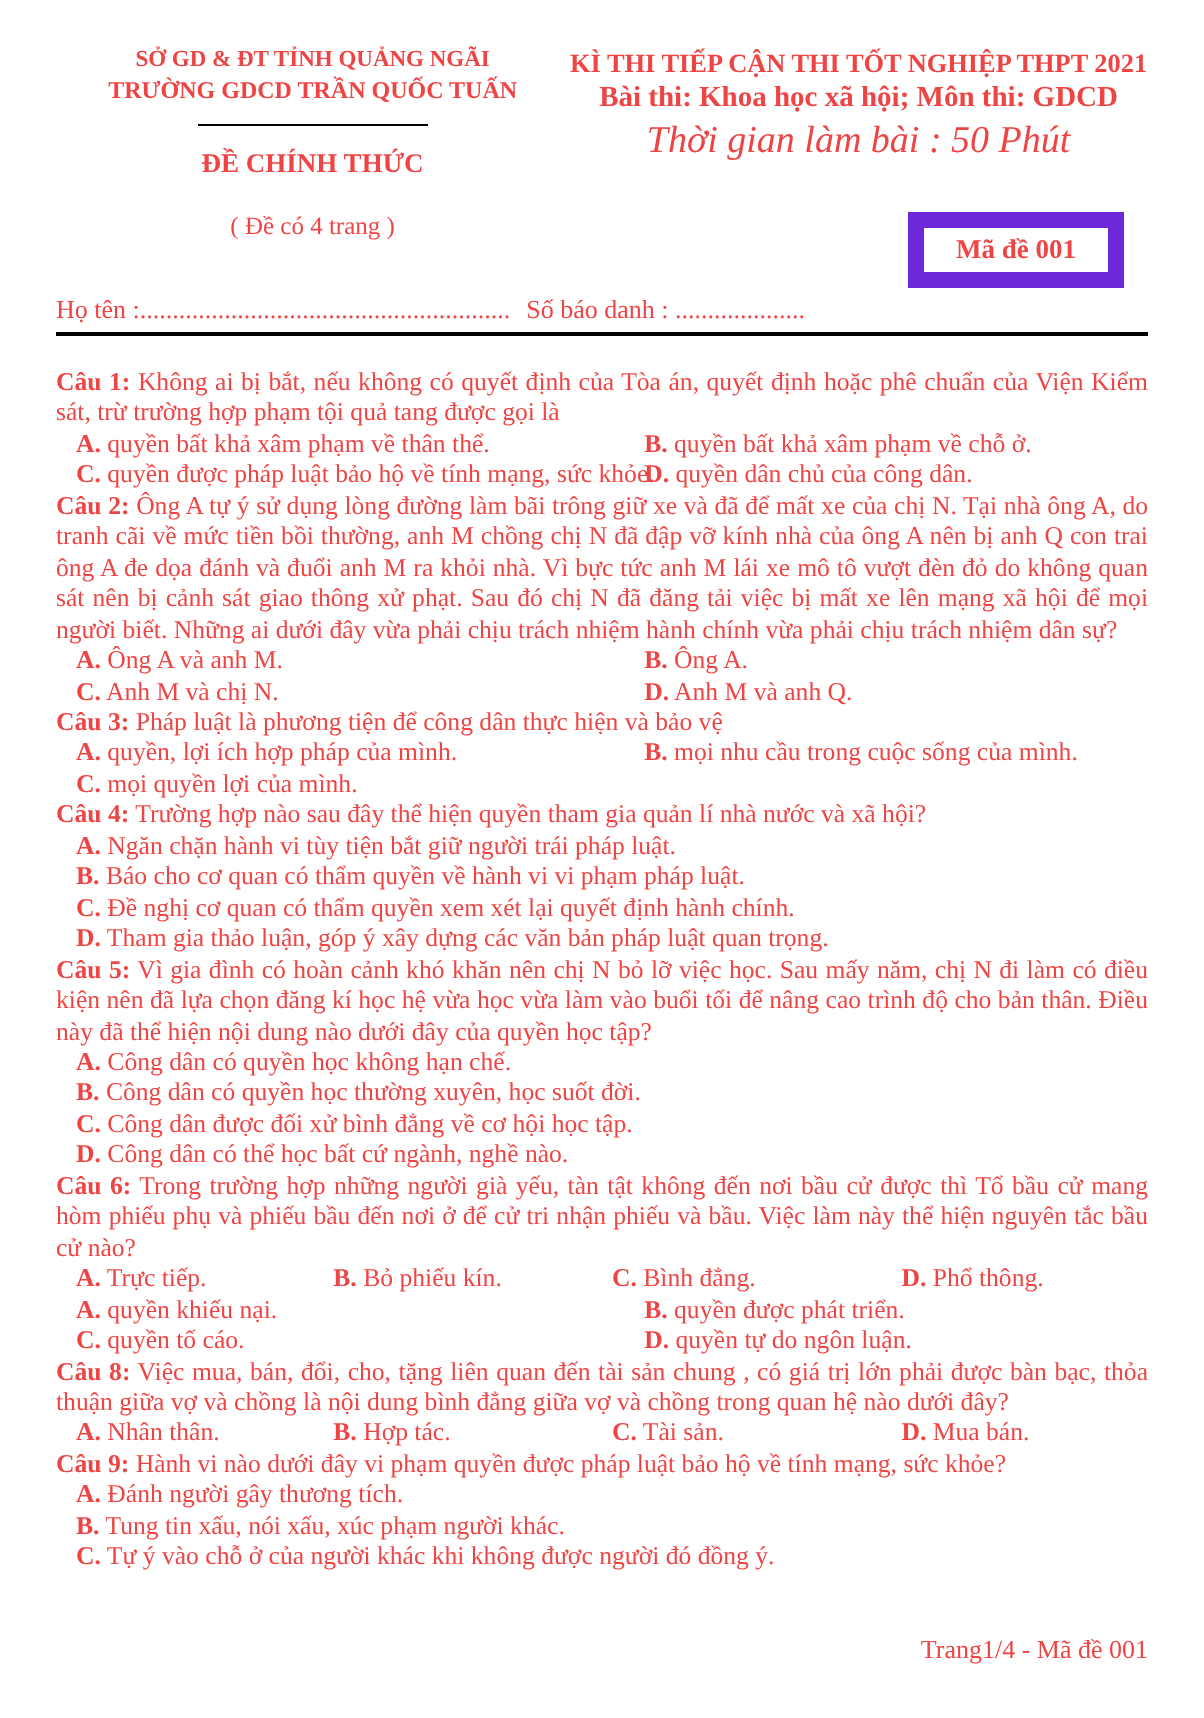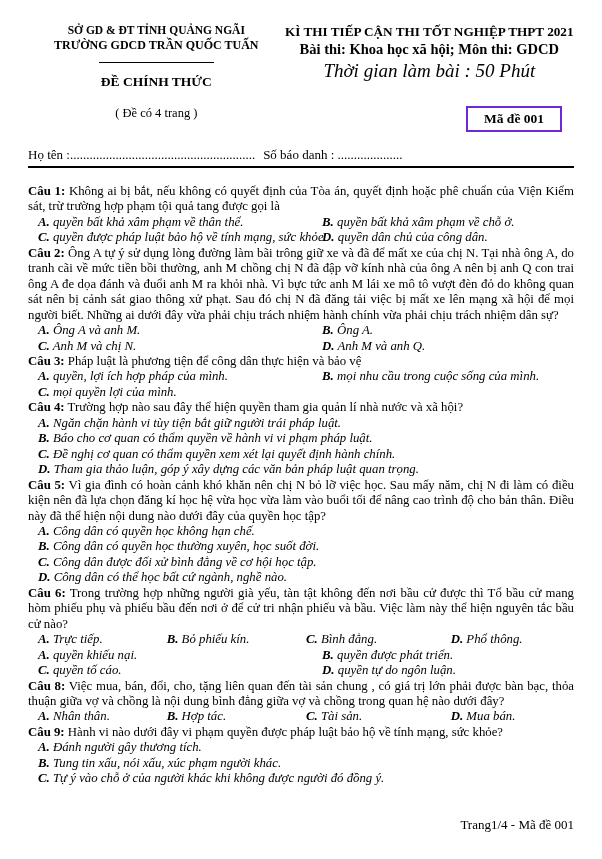--- a/index.html
+++ b/index.html
@@ -1,46 +1,46 @@
 <!DOCTYPE html>
 <html><head>
 <meta charset="utf-8">
 <style>
   * { margin:0; padding:0; box-sizing:border-box; }
   html,body { background:#fff; }
   .page {
     width:602px; height:859px; background:#fff; position:relative;
-    font-family:"Liberation Serif","DejaVu Serif",serif; color:#000000;
+    font-family:"Liberation Serif","DejaVu Serif",serif; color:#ef4444;
     padding:24px 28px 0 28px; overflow:hidden;
   }
   .header { display:flex; }
   .header-left  { width:47%; text-align:center; }
   .header-right { width:53%; text-align:center; }
   .hl1 { font-weight:bold; font-size:11.5px; }
   .hl2 { font-weight:bold; font-size:12px; margin-top:2px; }
   .short-rule { width:115px; border-top:1.5px solid #000; margin:9px auto 11px; }
   .hl3 { font-weight:bold; font-size:13.5px; }
   .hl4 { font-size:12.5px; margin-top:16px; }
   .hr1 { font-weight:bold; font-size:13.2px; }
   .hr2 { font-weight:bold; font-size:14.5px; margin-top:1px; }
   .hr3 { font-style:italic; font-size:19px; margin-top:2px;font-family:Liberation Serif, serif; }
   .code-box {
-    position:absolute; top:106px; right:40px; border:2px solid #6d28d9;
+    position:absolute; top:106px; right:40px; border:8px solid #6d28d9;
     font-weight:bold; font-size:13.5px; padding:3px 16px; background:#fff;
   }
   .name-row { margin-top:26px; font-size:13px; display:flex; white-space:nowrap; }
   .sbd-field { margin-left:8px; }
   .thick-rule { border-top:2px solid #000; margin-top:3px; }
   .questions { margin-top:16px; font-size:12.8px; line-height:15.45px; }
   .qtext { text-align:justify; }
   .qlabel { font-weight:bold; }
   .options { padding-left:10px; }
   .options.cols-2 { display:grid; grid-template-columns:53% 47%; }
   .options.cols-4 { display:grid; grid-template-columns:24% 26% 27% 23%; }
-  .option { white-space:nowrap;font-style:italic; }
+  .option { white-space:nowrap; }
   .optkey { font-weight:bold; }
   .footer { position:absolute; bottom:26px; right:28px; font-size:13px; }
 </style>
 </head>
 <body>
 
 <div class="page">
   <div class="header">
     <div class="header-left">
       <div class="hl1">SỞ GD &amp; ĐT TỈNH QUẢNG NGÃI</div>

